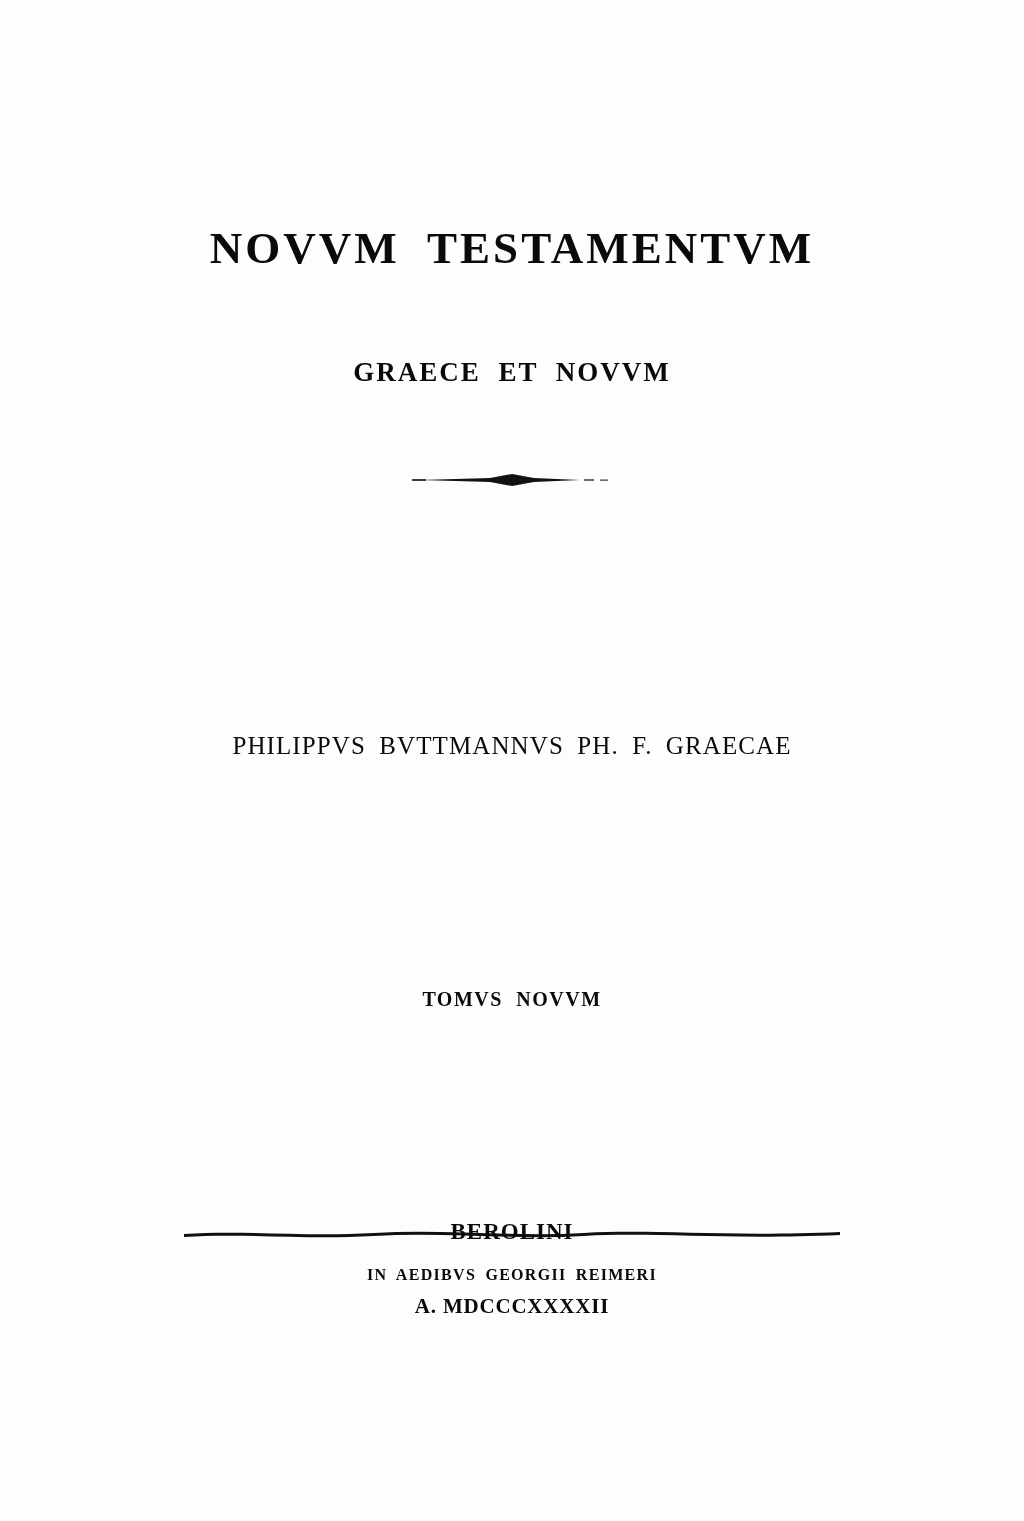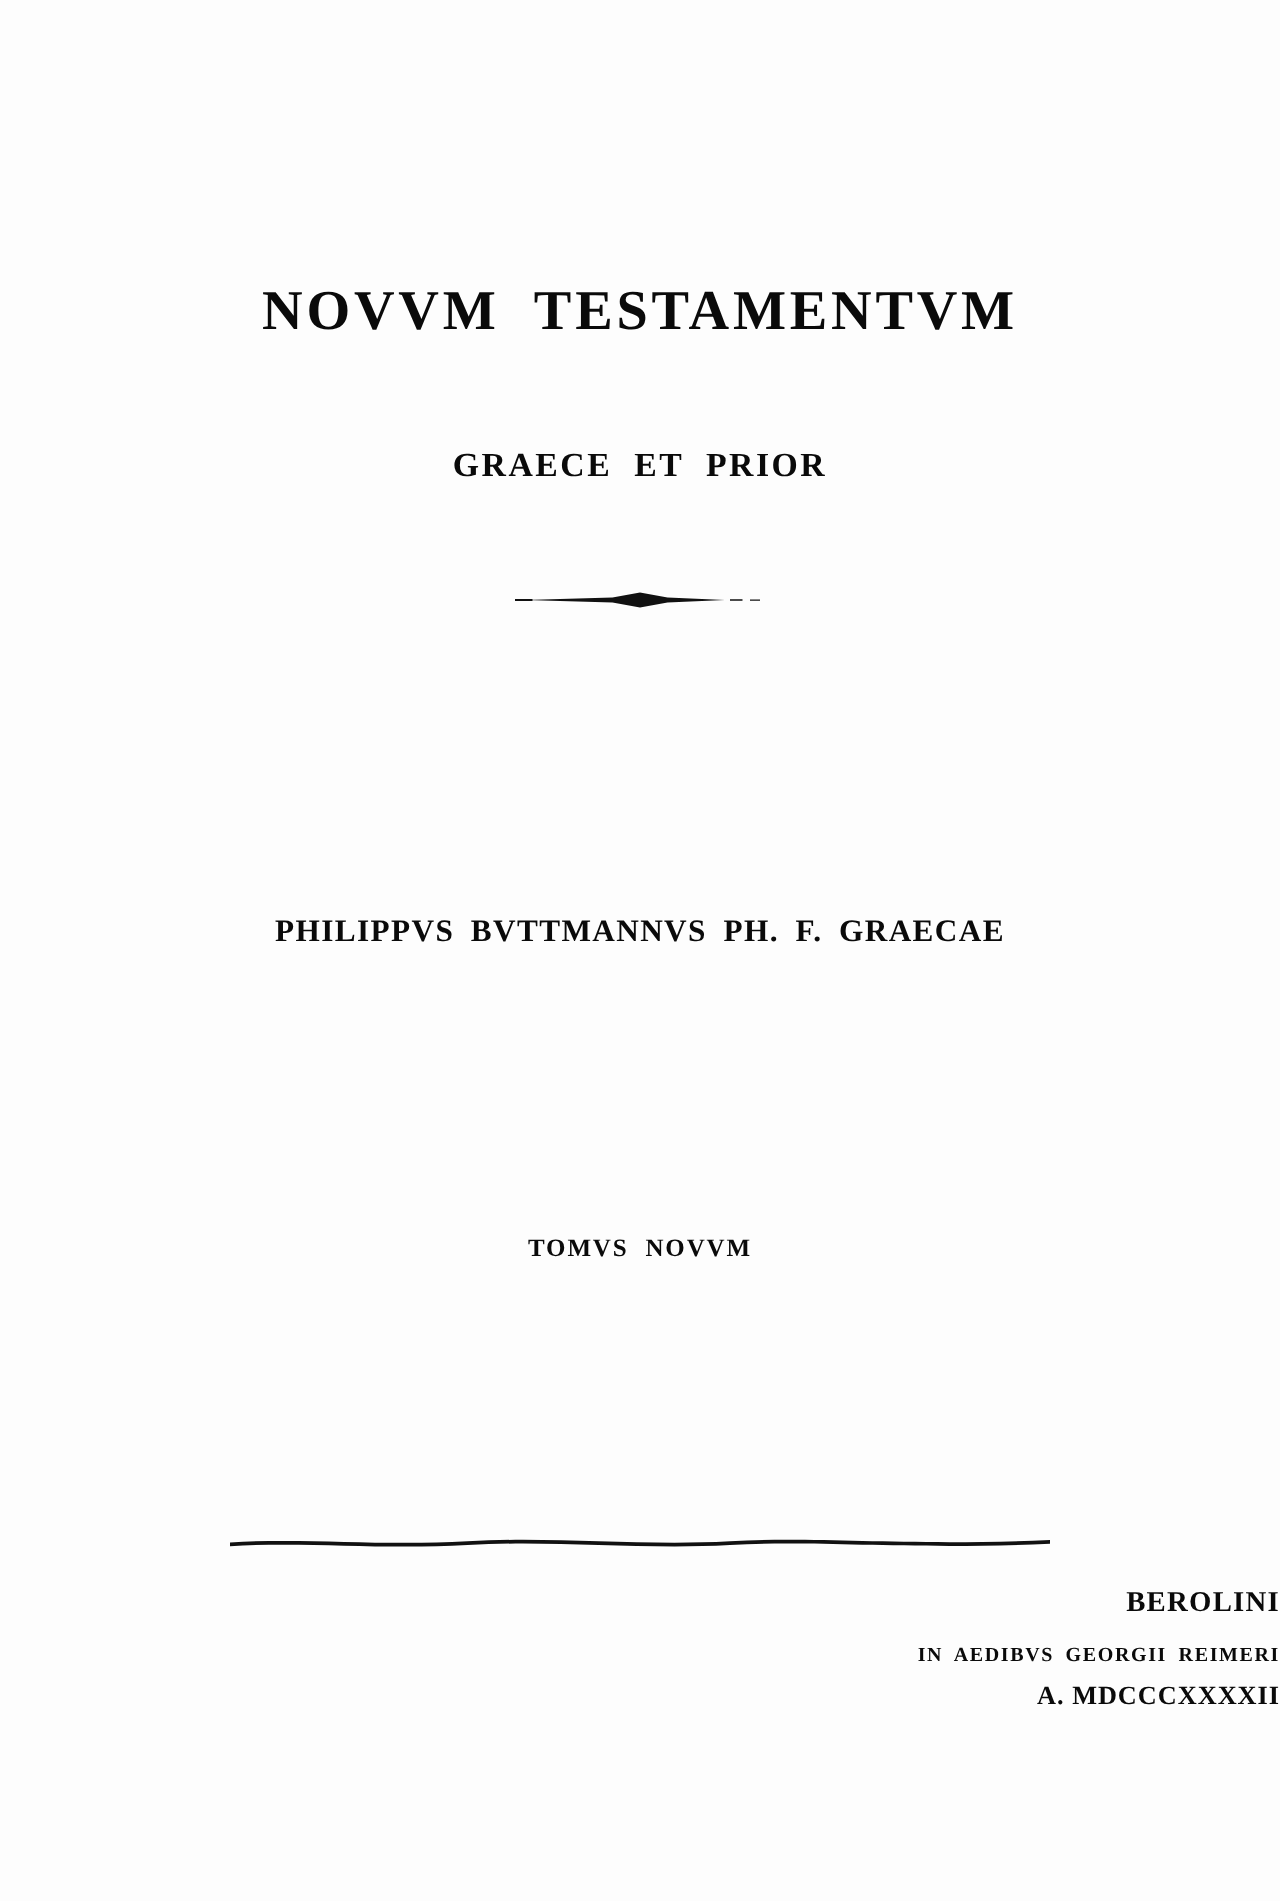--- a/index.html
+++ b/index.html
@@ -69,21 +69,21 @@
     word-spacing: 6px;
   }
 
   .contrib-block {
     position: absolute;
     top: 725px;
     left: 0;
     right: 0;
     text-align: center;
     font-size: 25px;
-    font-weight: bold;
+    font-weight: normal;
     letter-spacing: 1.1px;
     word-spacing: 6px;
     line-height: 42px;
   }
 
   .volume {
     top: 988px;
     font-size: 20px;
     font-weight: bold;
     letter-spacing: 1.5px;
@@ -94,24 +94,24 @@
     position: absolute;
     top: 1228px;
     left: 184px;
     width: 656px;
     height: 12px;
   }
   .rule svg { display: block; }
 
   .imprint {
     position: absolute;
-    top: 1266px;
+    top: 1216px;
     left: 0;
     right: 0;
-    text-align: right;
+    text-align: center;
   }
   .imprint .city {
     font-size: 23px;
     font-weight: bold;
     letter-spacing: 1px;
     line-height: 32px;
   }
   .imprint .publisher {
     font-size: 16px;
     font-weight: bold;
@@ -127,21 +127,21 @@
     line-height: 32px;
   }
 </style>
 </head>
 <body>
 
 <div class="page">
 
   <div class="title-block main-title">NOVVM TESTAMENTVM</div>
 
-  <div class="title-block subtitle">GRAECE ET PRIOR</div>
+  <div class="title-block subtitle">GRAECE ET NOVVM</div>
 
   <div class="ornament">
     <svg width="200" height="20" viewBox="0 0 200 20" aria-hidden="true">
       <path d="M8 10 L78 8 L100 4 L122 8 L168 10 L122 12 L100 16 L78 12 Z" fill="#111"></path>
       <rect x="0" y="9.2" width="14" height="1.6" fill="#111"></rect>
       <rect x="172" y="9.4" width="10" height="1.2" fill="#111"></rect>
       <rect x="188" y="9.6" width="8" height="1" fill="#111"></rect>
     </svg>
   </div>
 

